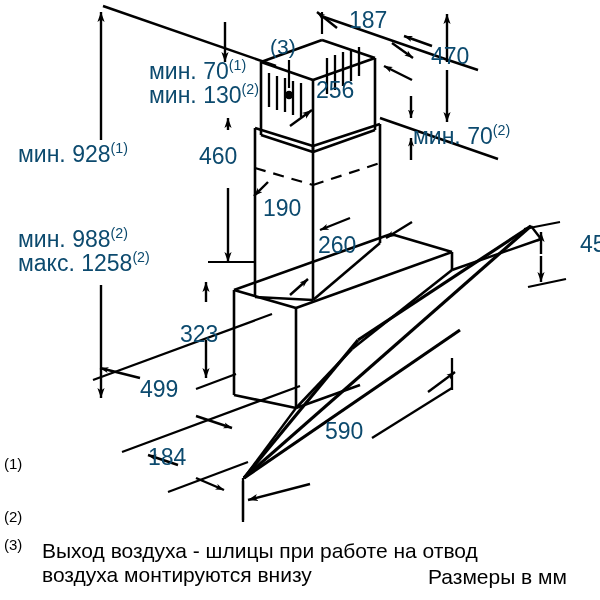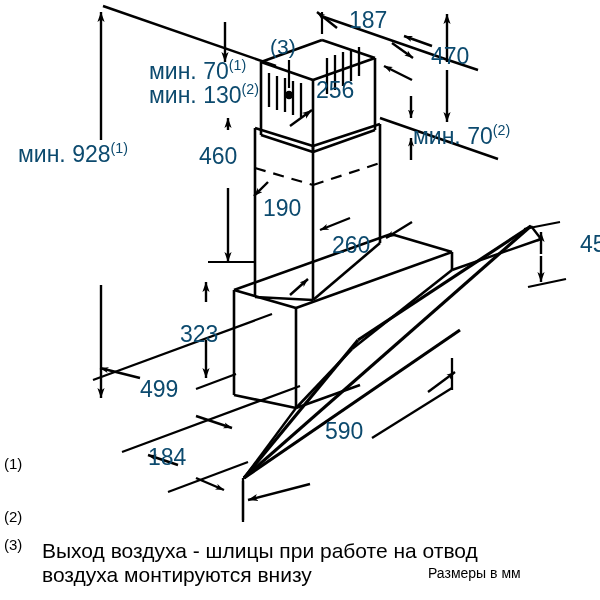--- a/index.html
+++ b/index.html
@@ -15,21 +15,21 @@
     font-family:"Liberation Sans","DejaVu Sans",sans-serif;
     font-size:23px;line-height:1.06;
     color:#0c4a6e;white-space:nowrap;
     font-weight:400;
   }
   .sup{font-size:0.62em;vertical-align:super;line-height:0;}
   .lg-row{position:absolute;display:flex;align-items:flex-start;}
   .lg-num{width:38px;flex:0 0 38px;font-size:21px;}
   .lg-num span{font-size:15px;vertical-align:super;line-height:0;}
   .lg-txt{font-size:21px;line-height:1.15;}
-  .units{position:absolute;font-size:14px;}
+  .units{position:absolute;font-size:21px;}
 </style>
 </head>
 <body>
 
 <div id="sheet">
 
   <svg id="drawing" viewBox="0 0 600 600">
     <defs>
       <marker id="ah" markerWidth="12" markerHeight="12" refX="10" refY="4" orient="auto" markerUnits="userSpaceOnUse">
         <path d="M0,0.4 L10,4 L0,7.6 L2.6,4 Z" fill="#000"></path>
@@ -248,31 +248,35 @@
 
   <div class="dim" style="left:112px;top:59px;margin-left:37px;">
     <div><span>мин. 70</span><span class="sup">(1)</span></div>
     <div><span>мин. 130</span><span class="sup">(2)</span></div>
   </div>
 
   <div class="dim" style="left:18px;top:142px;">
     <div><span>мин. 928</span><span class="sup">(1)</span></div>
   </div>
 
+  <div class="dim" style="left:18px;top:227px;">
+    <div><span>мин. 988</span><span class="sup">(2)</span></div>
+    <div><span>макс. 1258</span><span class="sup">(2)</span></div>
+  </div>
 
   <div class="dim" style="left:413px;top:124px;">
     <div><span>мин. 70</span><span class="sup">(2)</span></div>
   </div>
 
   <div class="dim" style="left:349px;top:8px;">187</div>
   <div class="dim" style="left:431px;top:44px;">470</div>
   <div class="dim" style="left:316px;top:78px;">256</div>
   <div class="dim" style="left:199px;top:144px;">460</div>
   <div class="dim" style="left:263px;top:196px;">190</div>
-  <div class="dim" style="left:332px;top:233px;">260</div>
+  <div class="dim" style="left:318px;top:233px;">260</div>
   <div class="dim" style="left:580px;top:232px;">452</div>
   <div class="dim" style="left:180px;top:322px;">323</div>
   <div class="dim" style="left:140px;top:377px;">499</div>
   <div class="dim" style="left:148px;top:445px;">184</div>
   <div class="dim" style="left:325px;top:419px;">590</div>
 
   <div class="dim" style="left:270px;top:36px;font-size:21px;">(3)</div>
 
   <div class="lg-row" style="left:4px;top:458px;">
     <div class="lg-num"><span>(1)</span></div>

